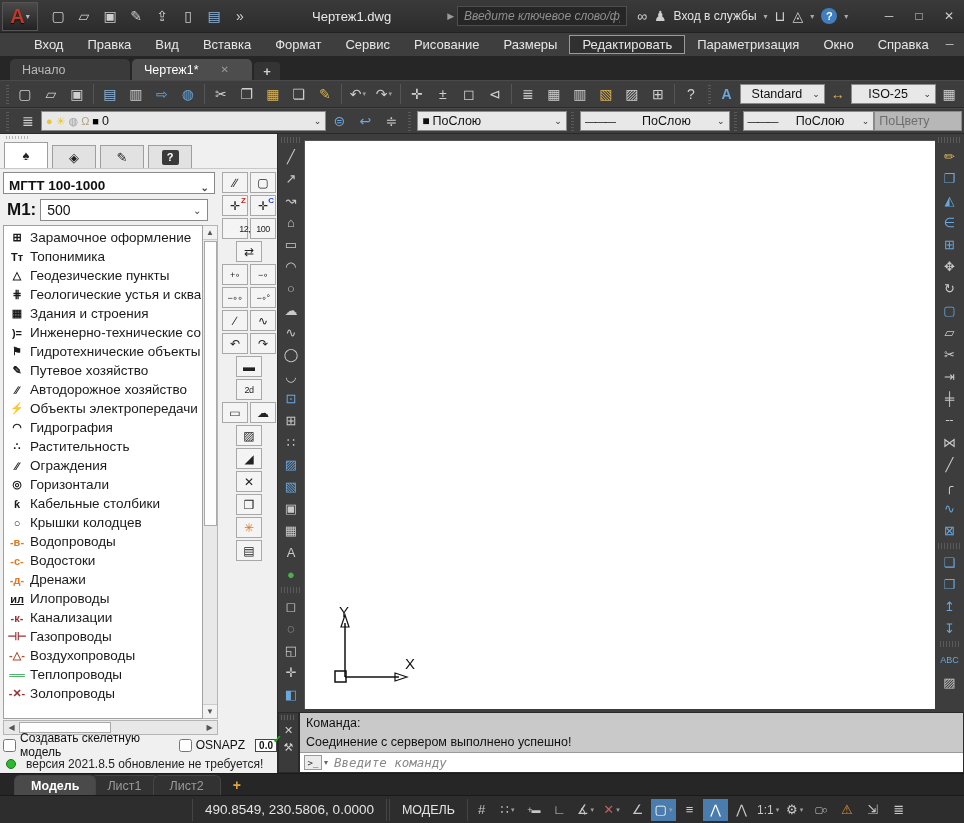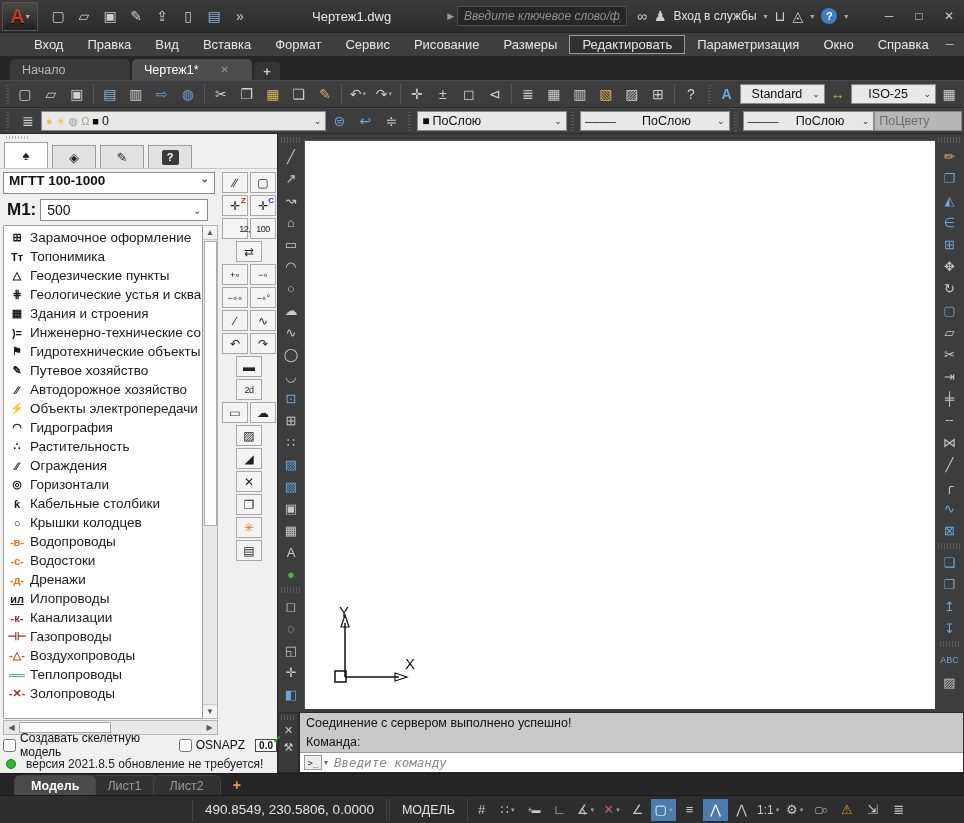--- a/index.html
+++ b/index.html
@@ -80,21 +80,21 @@
             background-size:24px 3px;background-repeat:no-repeat;background-position:6px 2px;}
   .pal-tabs{height:27px;display:flex;align-items:flex-end;padding-left:4px;gap:4px;border-bottom:1px solid #c8c8c8;}
   .ptab{width:44px;height:23px;background:#e2e2e2;border:1px solid #9e9e9e;border-bottom:none;display:flex;
         align-items:center;justify-content:center;font-size:13px;color:#222;}
   .ptab.active{background:#fff;height:26px;}
   .ptab .darkbadge{background:#3a3a3a;color:#fff;width:17px;height:15px;display:flex;align-items:center;
         justify-content:center;font-size:11px;font-weight:bold;border-radius:2px;}
   .pal-body{flex:1;display:flex;min-height:0;padding:2px 0 0 2px;}
   .pal-left{width:216px;flex:0 0 216px;display:flex;flex-direction:column;min-height:0;}
   .classifier{width:212px;margin:1px 0 2px 1px;height:22px;background:#fff;border:1px solid #8a8a8a;
-              display:flex;align-items:flex-start;padding:0 5px;font-weight:bold;font-size:13.5px;}
+              display:flex;align-items:flex-end;padding:0 5px;font-weight:bold;font-size:13.5px;}
   .classifier .cdd{margin-left:auto;font-size:10px;color:#444;}
   .scalerow{height:26px;display:flex;align-items:center;margin:1px 0 2px 1px;}
   .scalerow .m1{font-weight:bold;font-size:17px;margin:0 4px 0 4px;}
   .scalecombo{width:168px;height:22px;background:#fff;border:1px solid #8a8a8a;display:flex;align-items:center;
               padding:0 6px;font-weight:normal;font-size:14px;}
   .scalecombo .cdd{margin-left:auto;font-size:10px;color:#444;}
   .treewrap{flex:1;display:flex;min-height:0;margin-left:1px;}
   .tree{flex:1;background:#fff;border:1px solid #a0a0a0;overflow:hidden;padding-top:2px;}
   .titem{height:19px;display:flex;align-items:center;font-size:13.5px;color:#1a1a1a;white-space:nowrap;}
   .titem .ticon{width:26px;flex:0 0 26px;text-align:center;font-size:11px;font-weight:bold;}
@@ -827,22 +827,22 @@
       </div>
 
       <div class="cmdarea">
         <div class="cmdgrip">
           <span class="dots"></span>
           <span class="cg">✕</span>
           <span class="cg">⚒</span>
         </div>
         <div class="cmdbody">
           <div class="cmdhist">
+            <div>Команда:</div>
             <div>Соединение с сервером выполнено успешно!</div>
-            <div>Команда:</div>
           </div>
           <div class="cmdinputrow">
             <span class="promptbox">&gt;_</span>
             <span class="pdd">▾</span>
             <input class="cmdinput" placeholder="Введите команду" style="">
           </div>
         </div>
       </div>
     </div>
   </div>

